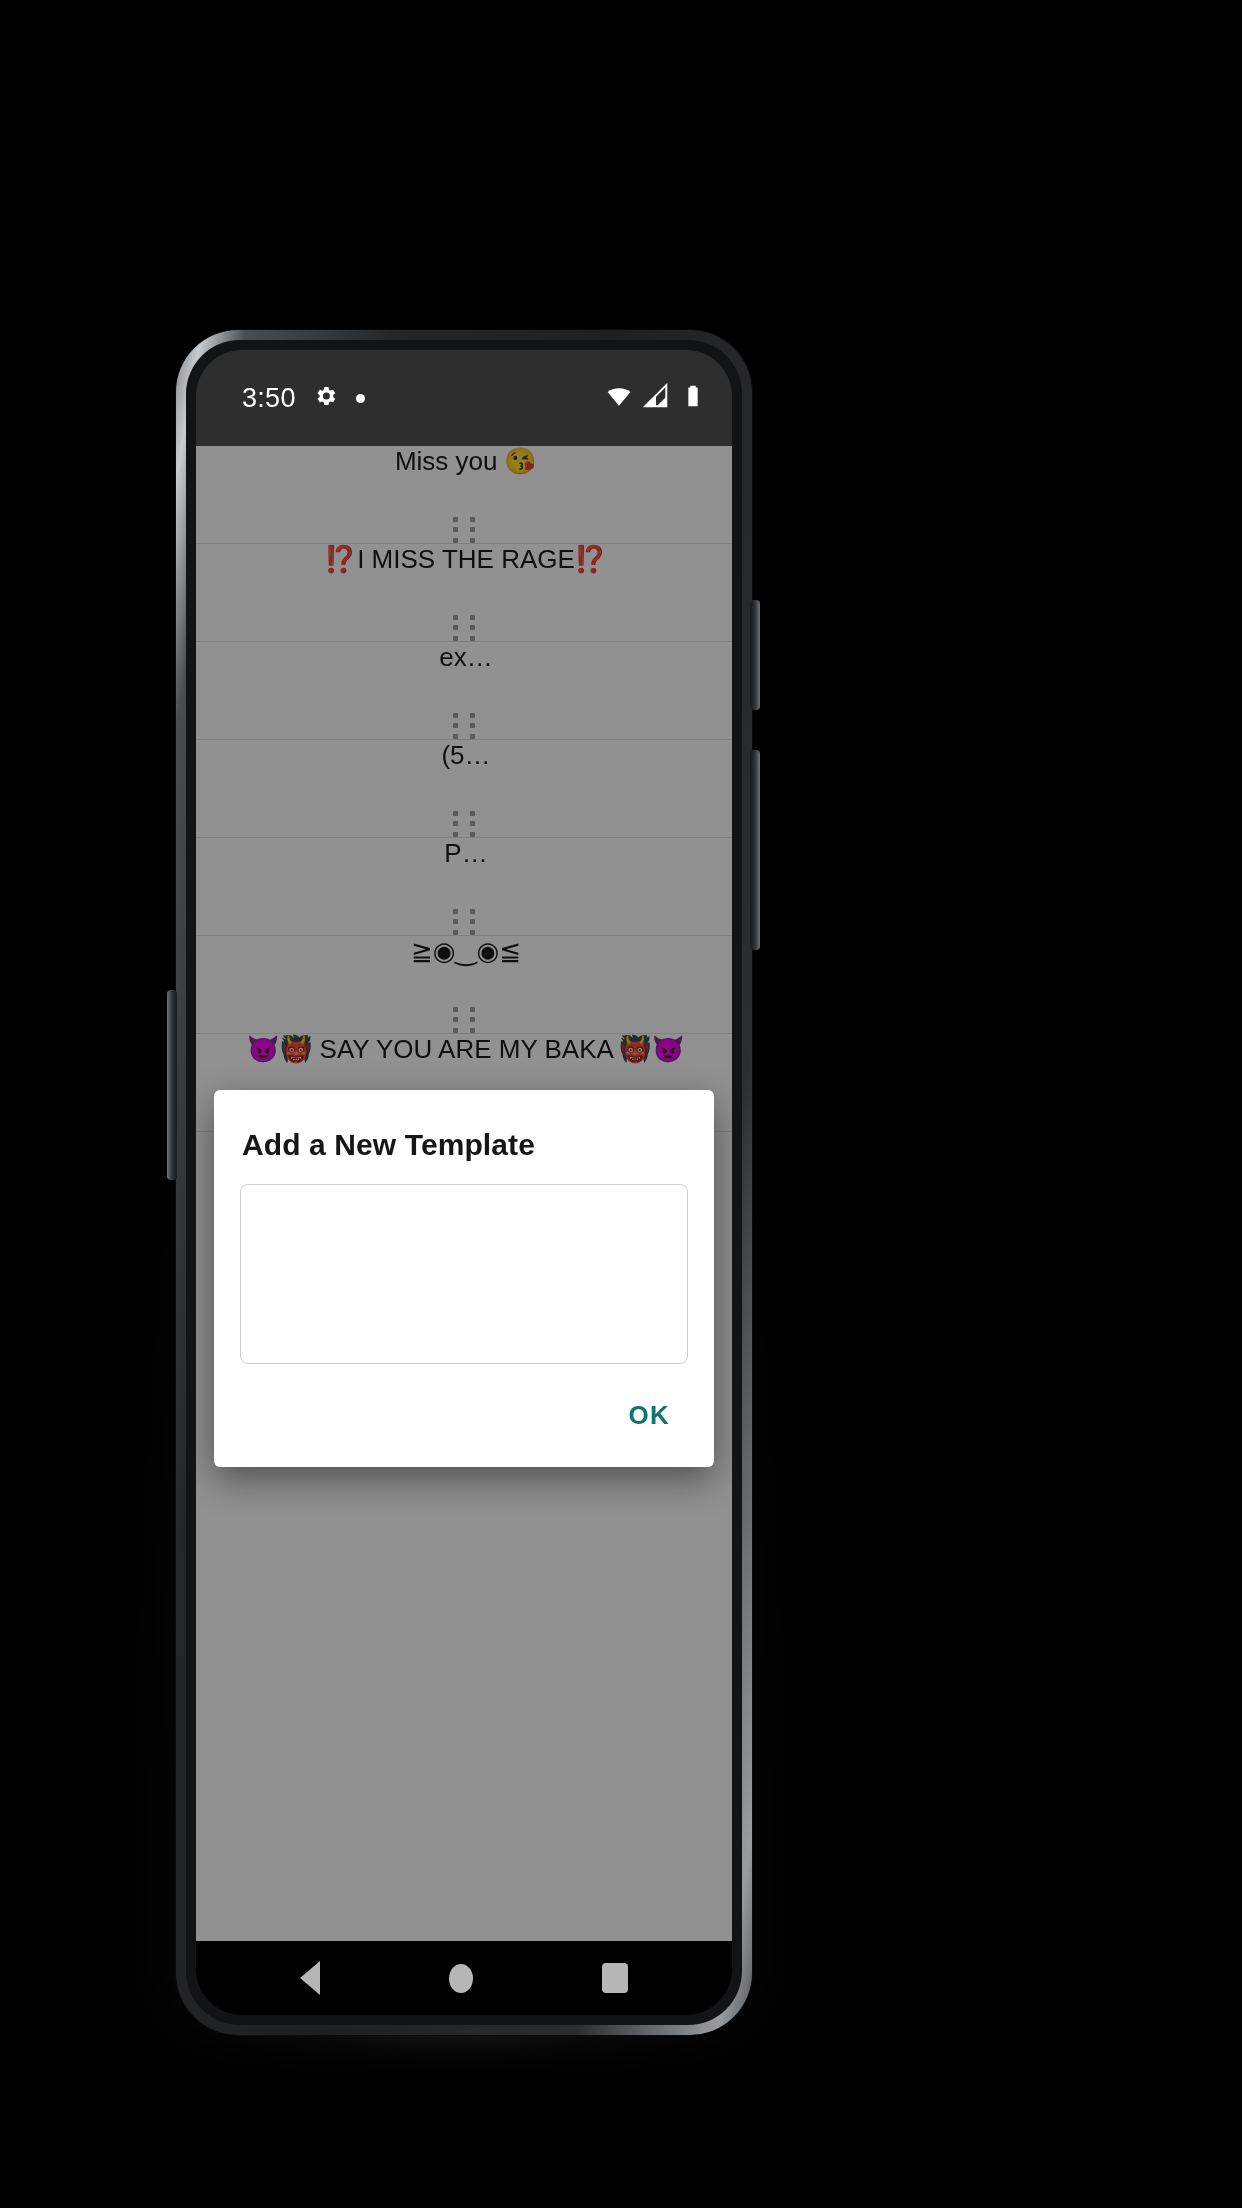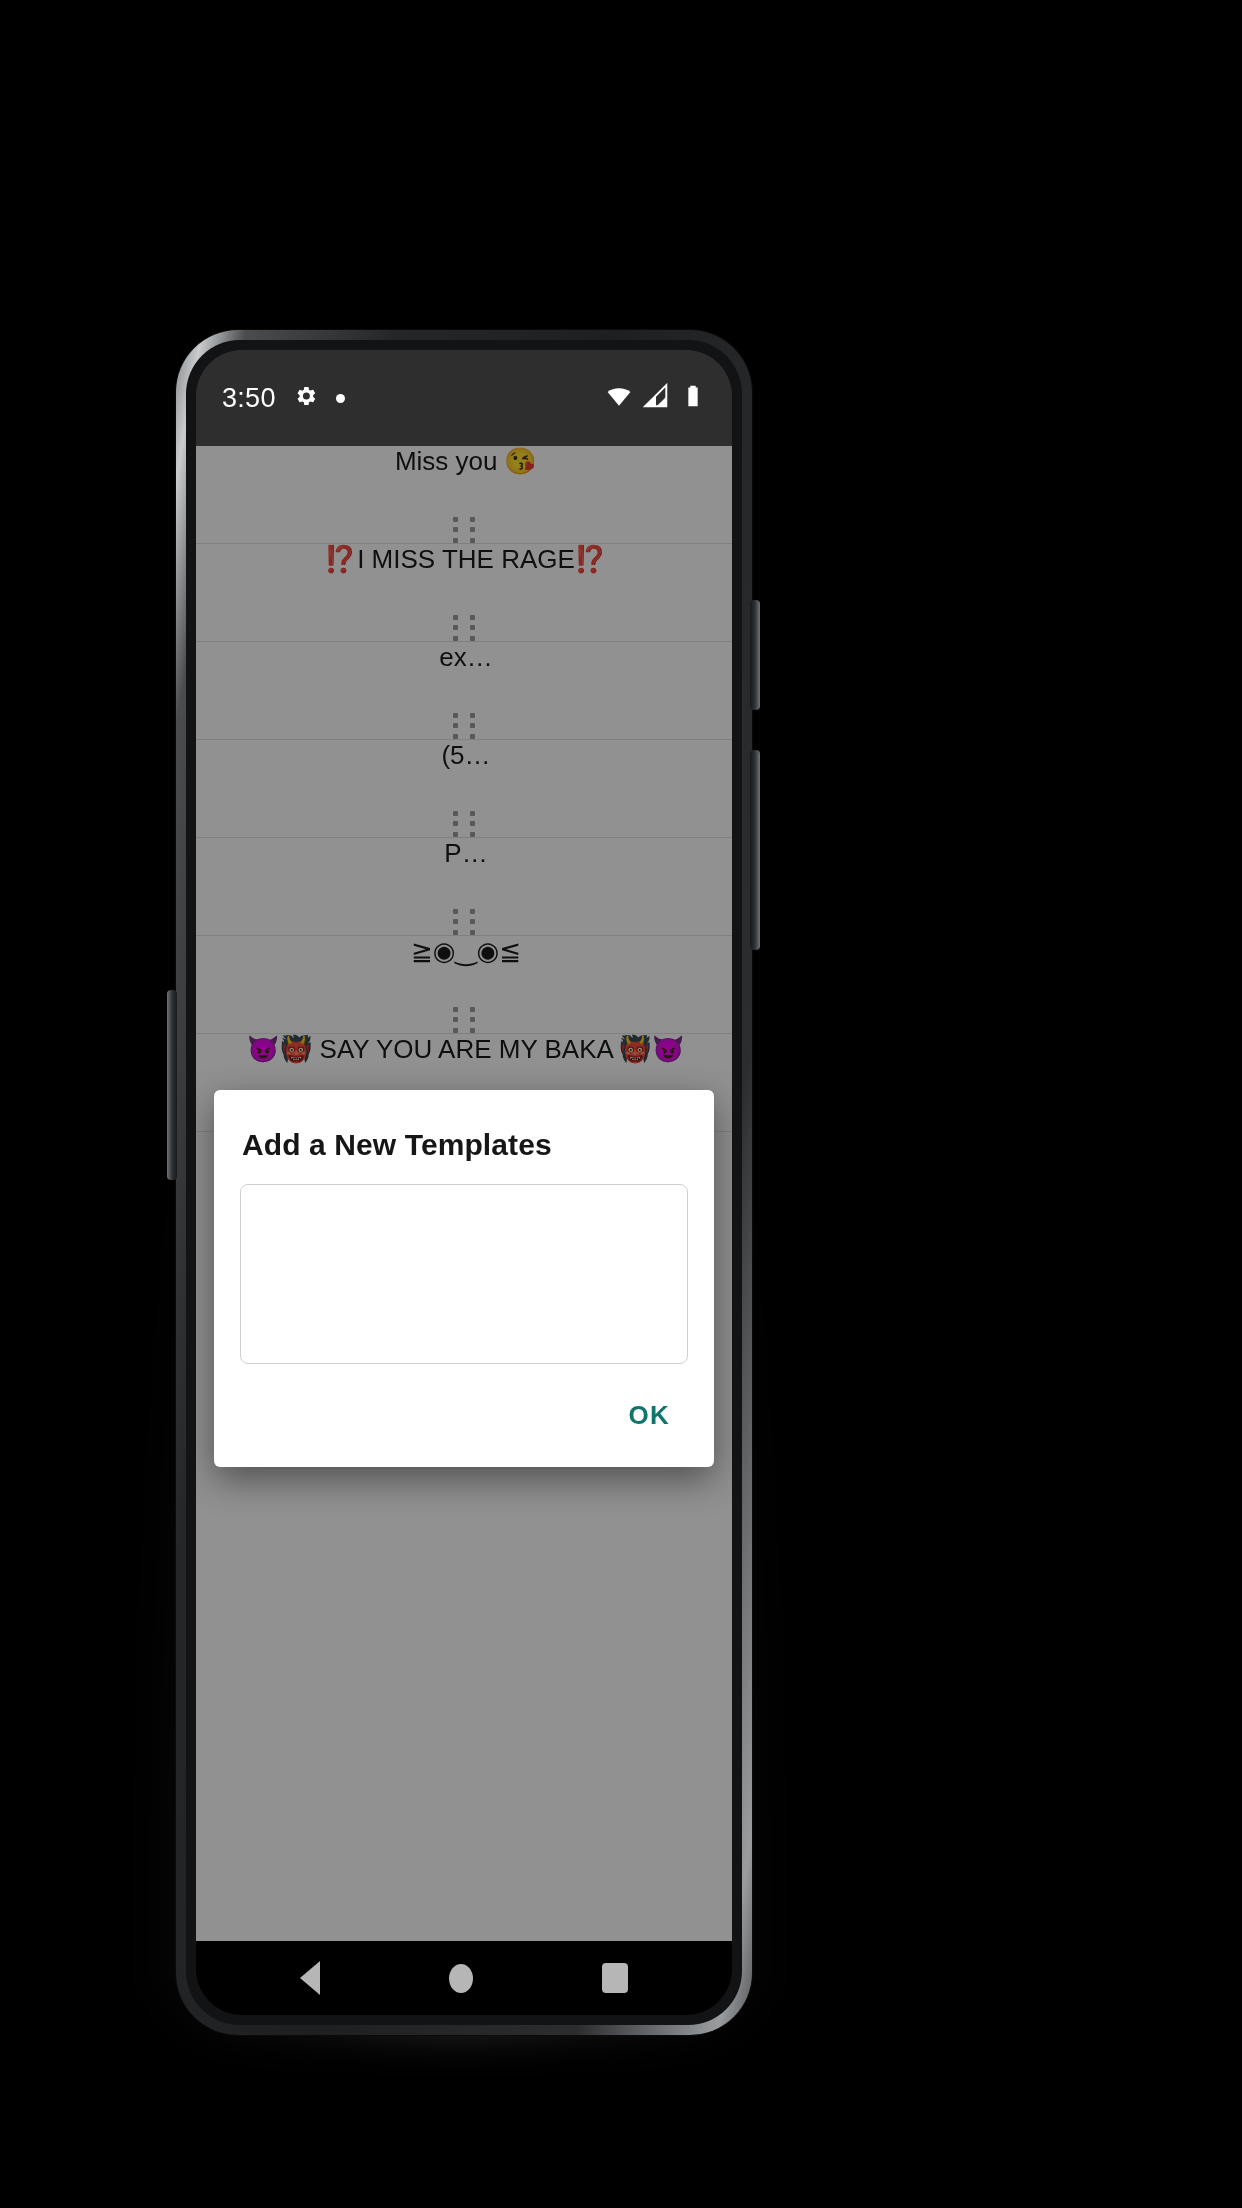--- a/index.html
+++ b/index.html
@@ -110,20 +110,21 @@
     display: flex;
     align-items: center;
     gap: 18px;
     flex: 1;
   }
   .status-time {
     font-size: 27px;
     font-weight: 400;
     letter-spacing: 0.3px;
     color: #ffffff;
+    margin-left: 20px;
   }
   .status-right {
     display: flex;
     align-items: center;
     gap: 11px;
   }
   .icon-dot {
     width: 9px;
     height: 9px;
     border-radius: 50%;
@@ -448,21 +449,21 @@
               <i></i>
               <i></i>
           </div>
         </div>
 
       </div>
 
       <div class="scrim"></div>
 
       <div class="dialog">
-        <div class="dialog-title">Add a New Templates</div>
+        <div class="dialog-title">Add a New Template</div>
         <textarea class="dialog-input" placeholder="" style=""></textarea>
         <div class="dialog-actions">
           <button class="dialog-ok" style="color: #0f766e;">OK</button>
         </div>
       </div>
 
     </div>
 
     <div class="nav-bar">
       <div class="nav-back"></div>

